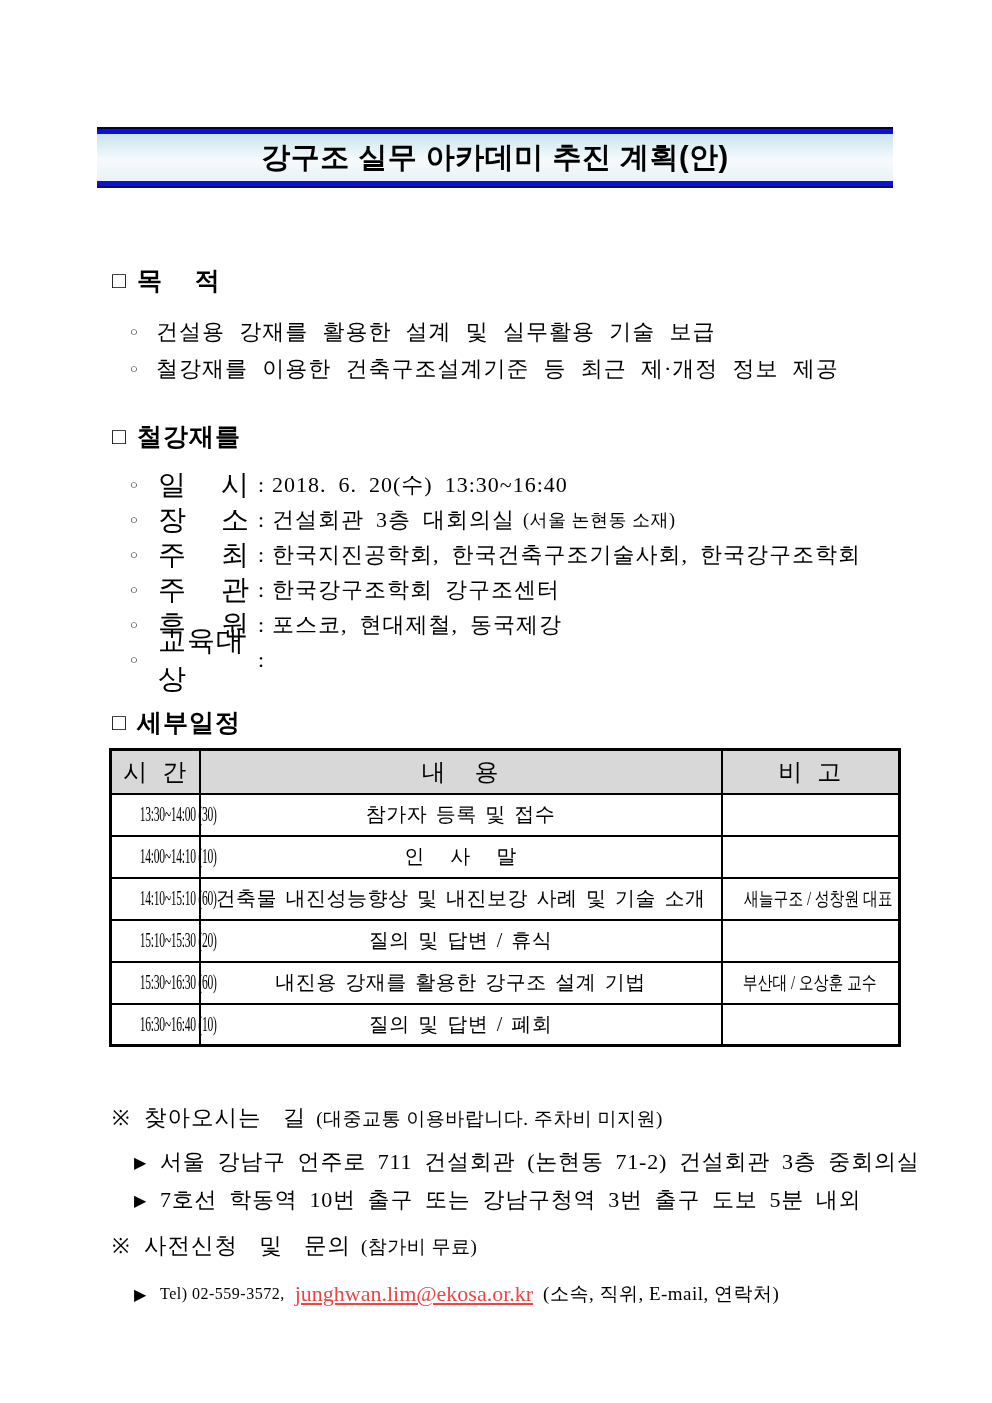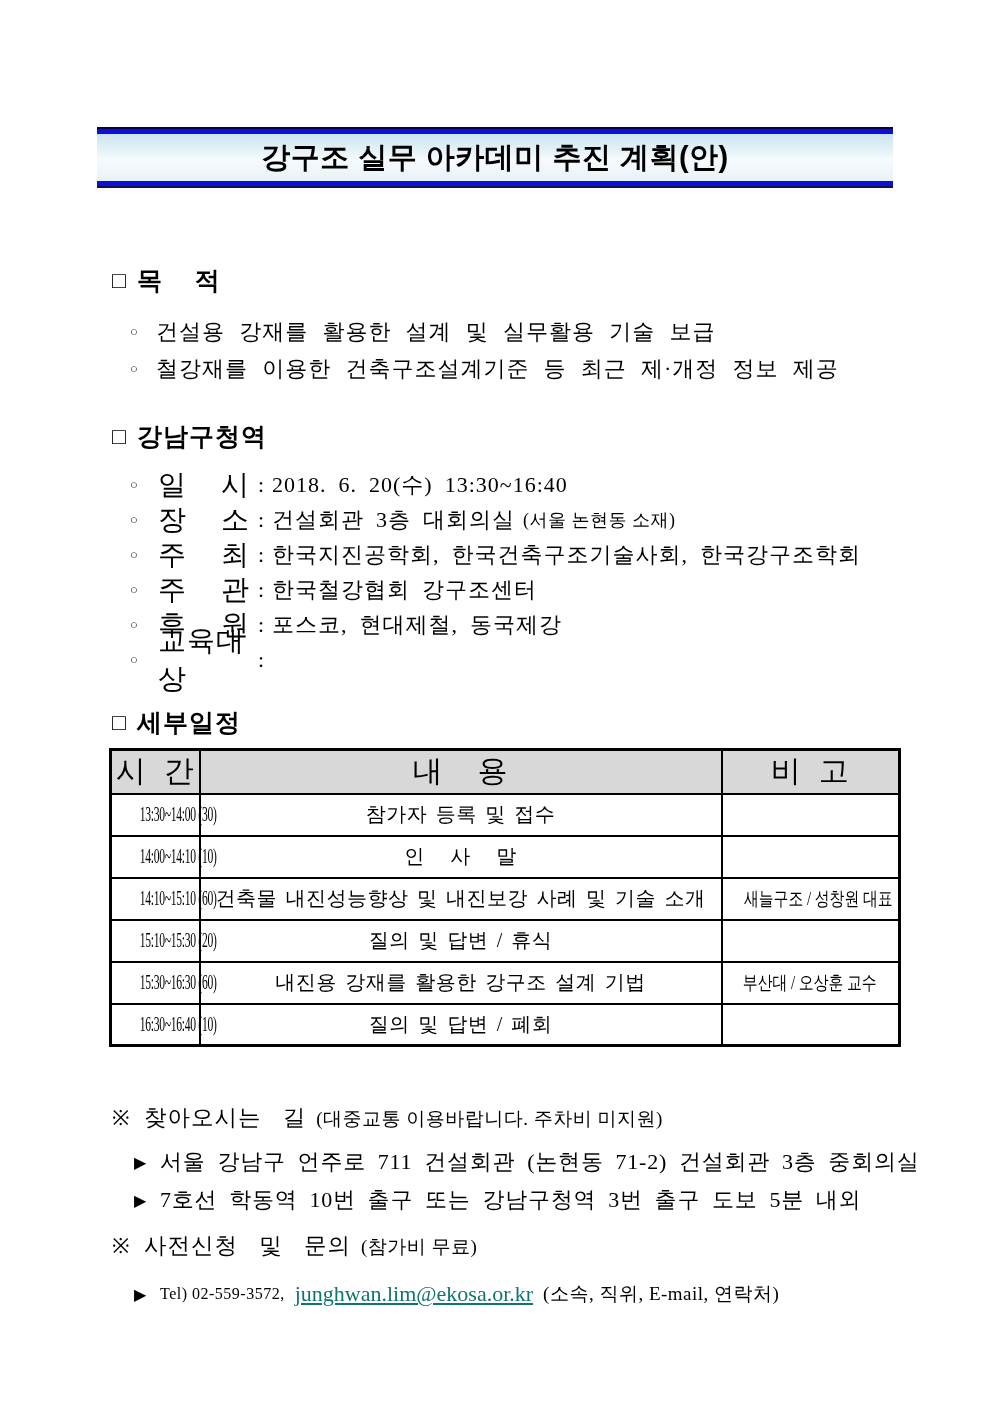--- a/index.html
+++ b/index.html
@@ -60,21 +60,21 @@
     position:absolute; left:109px; top:748px; width:789px;
     border-collapse:collapse; table-layout:fixed;
     border:3px solid #000;
   }
   table.schedule col.c-time { width:89px; }
   table.schedule col.c-content { width:522px; }
   table.schedule col.c-note { width:178px; }
   table.schedule th, table.schedule td { border:2px solid #000; text-align:center; vertical-align:middle; padding:0; }
   table.schedule th {
     height:44px; background:#d8d8d8; font-weight:normal;
-    font-size:30px; letter-spacing:1px; white-space:pre;
+    font-size:24px; letter-spacing:1px; white-space:pre;
   }
   table.schedule td { height:42px; }
   .time-inner {
     display:inline-block; white-space:nowrap;
     font-size:20px; letter-spacing:-0.5px;
     transform:scaleX(0.58); transform-origin:center;
   }
   .content-inner { font-size:20px; letter-spacing:0.5px; word-spacing:0.15em; white-space:pre; }
   .note-inner {
     display:inline-block; white-space:nowrap;
@@ -85,21 +85,21 @@
   .ref-head { display:flex; align-items:baseline; }
   .ref-mark { font-size:21px; width:32px; flex:none; }
   .ref-text { font-size:22.5px; letter-spacing:1px; word-spacing:0.3em; white-space:pre;font-family:Liberation Mono, monospace; }
   .ref-paren { font-size:19px; letter-spacing:0.5px; margin-left:10px; white-space:pre; }
   .ref-items { margin:10px 0 0 22px; }
   .ref-item { display:flex; align-items:center; height:38px; }
   .arrow { width:26px; font-size:16px; flex:none; }
   .ri-text { font-size:22px; letter-spacing:0.8px; word-spacing:0.25em; white-space:pre; }
   .contact-item { margin:14px 0 0 22px; display:flex; align-items:center; height:38px; }
   .tel-text { font-size:16px; letter-spacing:0.5px; white-space:pre; }
-  .email-link { font-size:22px; color:#0f766e; text-decoration:underline; margin-left:10px; cursor:pointer; }
+  .email-link { font-size:22px; color:#ef4444; text-decoration:underline; margin-left:10px; cursor:pointer; }
   .contact-paren { font-size:19px; letter-spacing:0.5px; margin-left:10px; white-space:pre; }
 
   
   #purpose { top:264px; }
   #overview { top:420px; }
   #schedule-head { top:706px; }
   #directions { top:1102px; }
   #contact { top:1230px; }
 </style>
 </head>
@@ -128,21 +128,21 @@
       <li>
         <span class="circ">○</span>
         <span class="b-text">철강재를 이용한 건축구조설계기준 등 최근 제·개정 정보 제공</span>
       </li>
     </ul>
   </section>
 
   <section class="sec" id="overview">
     <div class="sec-heading">
       <span class="sq">□</span>
-      <span class="h-text">강남구청역</span>
+      <span class="h-text">철강재를</span>
     </div>
     <div class="ov-rows">
       <div class="ov-row">
         <span class="ov-circ">○</span>
         <span class="ov-label">일 시</span>
         <span class="ov-sep">:</span>
         <span class="ov-value">2018. 6. 20(수) 13:30~16:40</span>
         <span class="ov-paren"></span>
       </div>
       <div class="ov-row">
@@ -156,21 +156,21 @@
         <span class="ov-circ">○</span>
         <span class="ov-label">주 최</span>
         <span class="ov-sep">:</span>
         <span class="ov-value">한국지진공학회, 한국건축구조기술사회, 한국강구조학회</span>
         <span class="ov-paren"></span>
       </div>
       <div class="ov-row">
         <span class="ov-circ">○</span>
         <span class="ov-label">주 관</span>
         <span class="ov-sep">:</span>
-        <span class="ov-value">한국철강협회 강구조센터</span>
+        <span class="ov-value">한국강구조학회 강구조센터</span>
         <span class="ov-paren"></span>
       </div>
       <div class="ov-row">
         <span class="ov-circ">○</span>
         <span class="ov-label">후 원</span>
         <span class="ov-sep">:</span>
         <span class="ov-value">포스코, 현대제철, 동국제강</span>
         <span class="ov-paren"></span>
       </div>
       <div class="ov-row">

